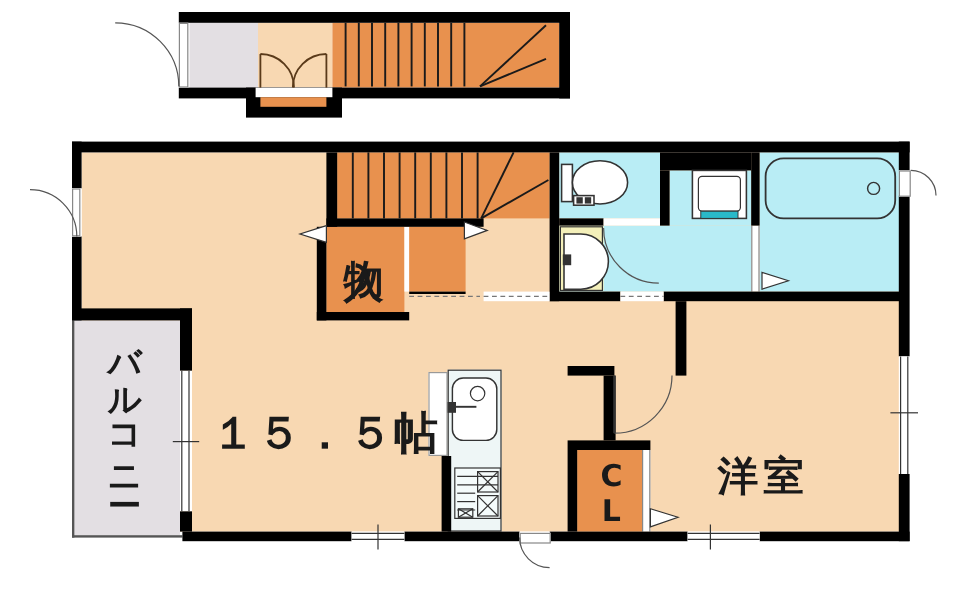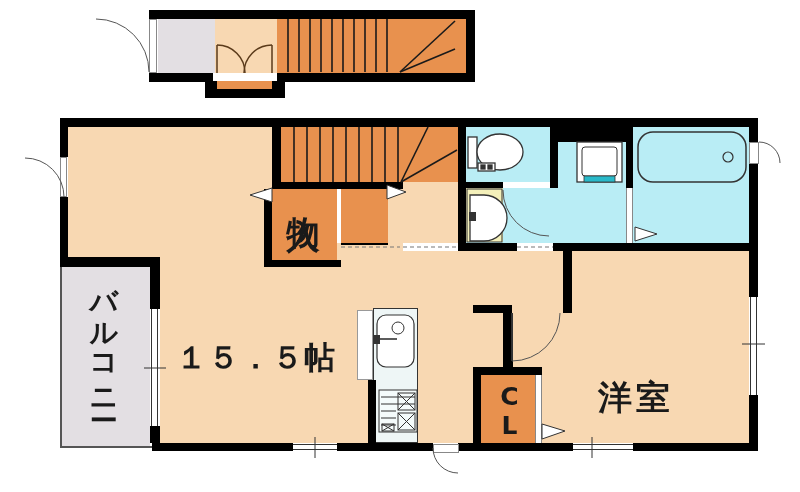--- a/index.html
+++ b/index.html
@@ -223,21 +223,21 @@
       <rect x="398" y="413" width="17" height="17"></rect>
       <line x1="398" y1="413" x2="415" y2="430"></line>
         <line x1="415" y1="413" x2="398" y2="430"></line>
       <rect x="382" y="424" width="12" height="7"></rect>
       <line x1="382" y1="424" x2="394" y2="431"></line>
         <line x1="394" y1="424" x2="382" y2="431"></line>
     </g>
   </svg>
 
   <div class="lbl" style="left:176px;top:264px;font-size:34px;letter-spacing:6px;">
-    <div style="font-size:31px;letter-spacing:1px;">１５．５帖</div>
+    <div style="font-size:37px;letter-spacing:1px;">１５．５帖</div>
   </div>
   <div class="lbl" style="left:598px;top:302px;font-size:34px;letter-spacing:4px;">
     <div>洋室</div>
     
   </div>
   <div class="lbl vert" style="left:88px;top:270px;height:172px;font-size:28px;letter-spacing:2px;">バルコニー</div>
   <div class="lbl vert" style="left:284px;top:191px;height:68px;font-size:33px;">物入</div>
   <div class="lbl vert" style="left:495px;top:382px;height:56px;font-size:25px;">CL</div>
 
 </div>

